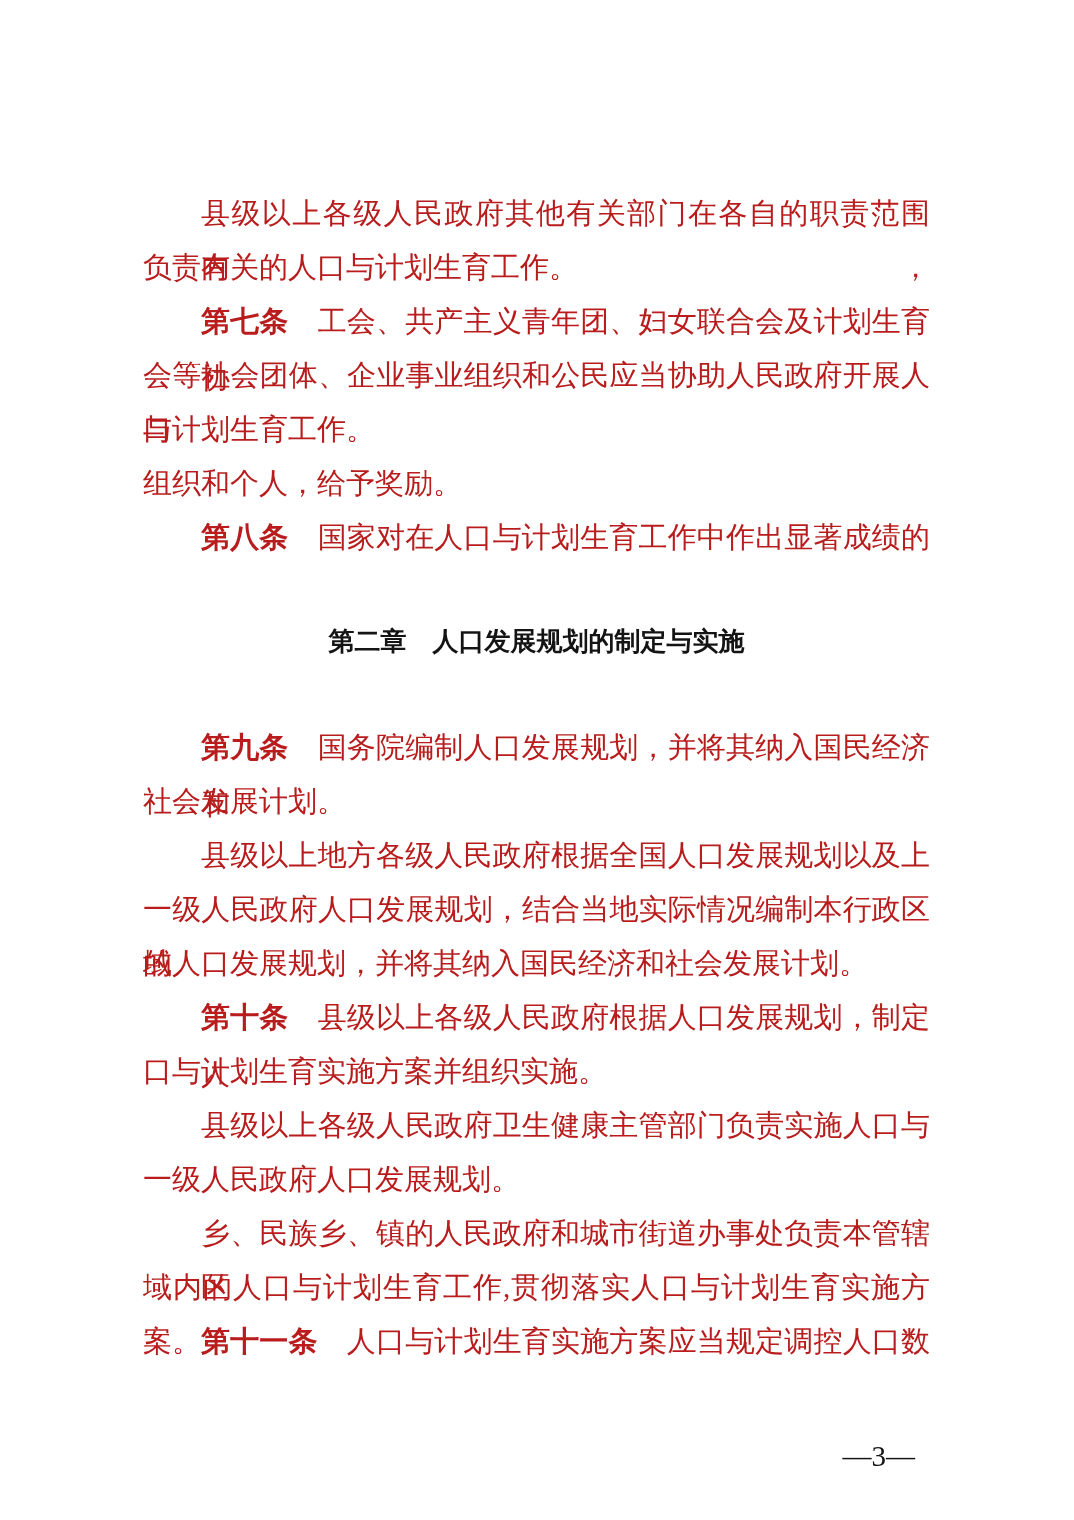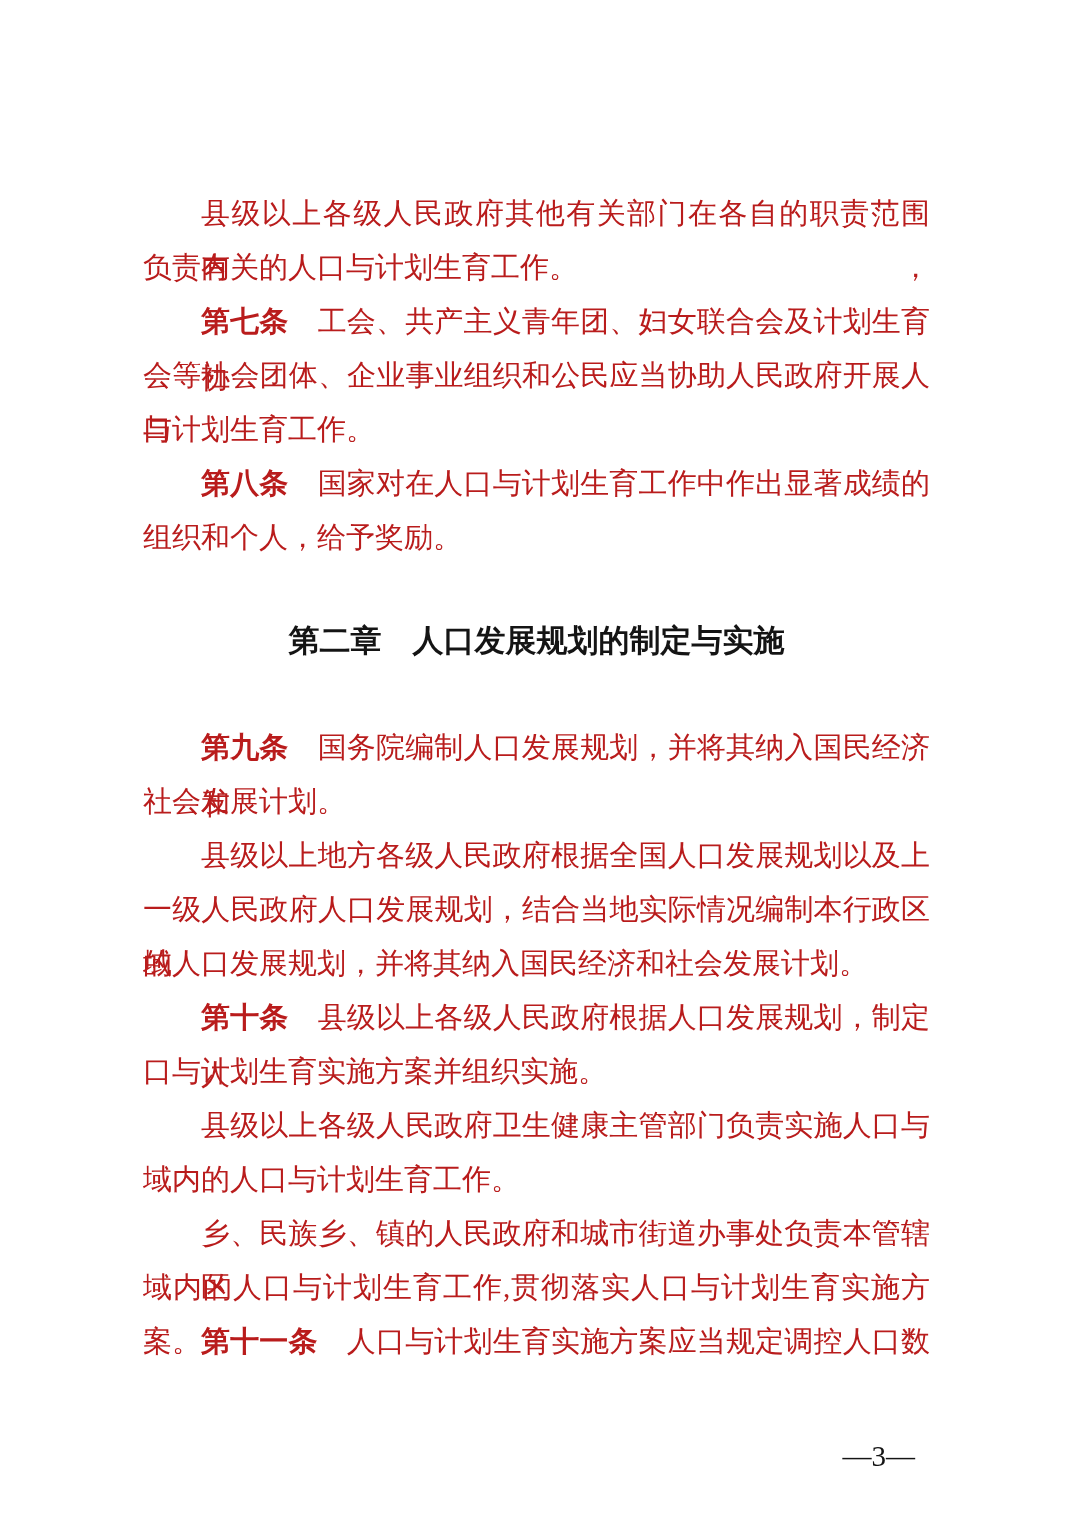--- a/index.html
+++ b/index.html
@@ -41,21 +41,21 @@
     font-family: "Liberation Serif", "DejaVu Serif", serif;
     font-weight: 400;
   }
   .seg.bold {
     font-family: Liberation Mono, monospace;
     font-weight: 700;
   }
   .chapter-heading {
     font-family: "Liberation Sans", "DejaVu Sans", sans-serif;
     font-weight: 700;
-    font-size: 31px;
+    font-size: 26px;
     color: #141414;
     height: 54px;
     line-height: 54px;
     text-align: center;
     margin-top: 50px;
     margin-bottom: 52px;
   }
   .page-number {
     position: absolute;
     left: 143px;
@@ -74,32 +74,32 @@
 
 <div class="page">
 
   <main class="text-column">
 
   <div class="line indent full"><span class="seg">县级以上各级人民政府其他有关部门在各自的职责范围内，</span></div>
       <div class="line"><span class="seg">负责有关的人口与计划生育工作。</span></div>
       <div class="line indent full"><span class="seg bold">第七条</span><span class="seg">　工会、共产主义青年团、妇女联合会及计划生育协</span></div>
       <div class="line full"><span class="seg">会等社会团体、企业事业组织和公民应当协助人民政府开展人口</span></div>
       <div class="line"><span class="seg">与计划生育工作。</span></div>
+      <div class="line"><span class="seg">组织和个人，给予奖励。</span></div>
       <div class="line indent full"><span class="seg bold">第八条</span><span class="seg">　国家对在人口与计划生育工作中作出显著成绩的</span></div>
-      <div class="line"><span class="seg">组织和个人，给予奖励。</span></div>
       <div class="chapter-heading">第二章　人口发展规划的制定与实施</div>
       <div class="line indent full"><span class="seg bold">第九条</span><span class="seg">　国务院编制人口发展规划，并将其纳入国民经济和</span></div>
       <div class="line"><span class="seg">社会发展计划。</span></div>
       <div class="line indent full"><span class="seg">县级以上地方各级人民政府根据全国人口发展规划以及上</span></div>
       <div class="line full"><span class="seg">一级人民政府人口发展规划，结合当地实际情况编制本行政区域</span></div>
       <div class="line"><span class="seg">的人口发展规划，并将其纳入国民经济和社会发展计划。</span></div>
       <div class="line indent full"><span class="seg bold">第十条</span><span class="seg">　县级以上各级人民政府根据人口发展规划，制定人</span></div>
       <div class="line"><span class="seg">口与计划生育实施方案并组织实施。</span></div>
       <div class="line indent full"><span class="seg">县级以上各级人民政府卫生健康主管部门负责实施人口与</span></div>
-      <div class="line"><span class="seg">域内的人口与计划生育工作。</span></div>
+      <div class="line"><span class="seg">一级人民政府人口发展规划。</span></div>
       <div class="line indent full"><span class="seg">乡、民族乡、镇的人民政府和城市街道办事处负责本管辖区</span></div>
       <div class="line"><span class="seg">域内的人口与计划生育工作,贯彻落实人口与计划生育实施方案。</span></div>
       <div class="line indent full"><span class="seg bold">第十一条</span><span class="seg">　人口与计划生育实施方案应当规定调控人口数</span></div>
     </main>
 
   <div class="page-number">—3—</div>
 
 </div>
 
 </body></html>

